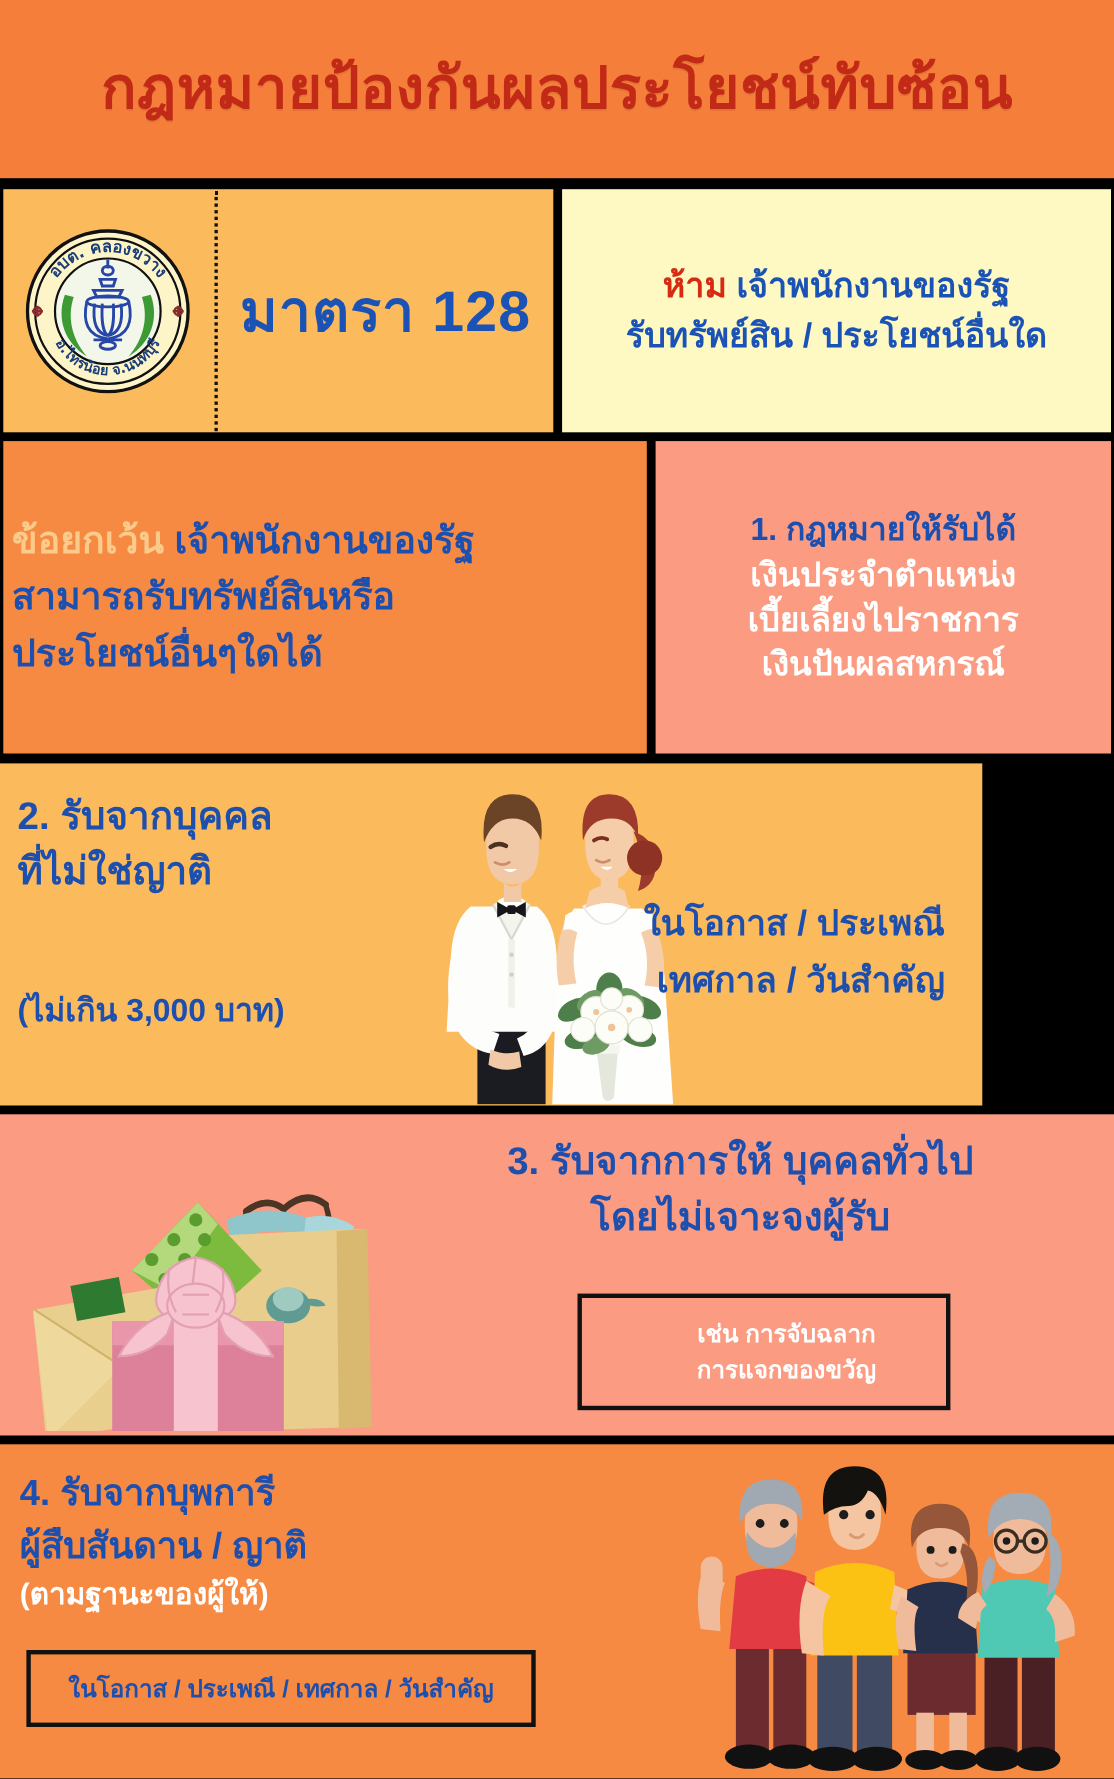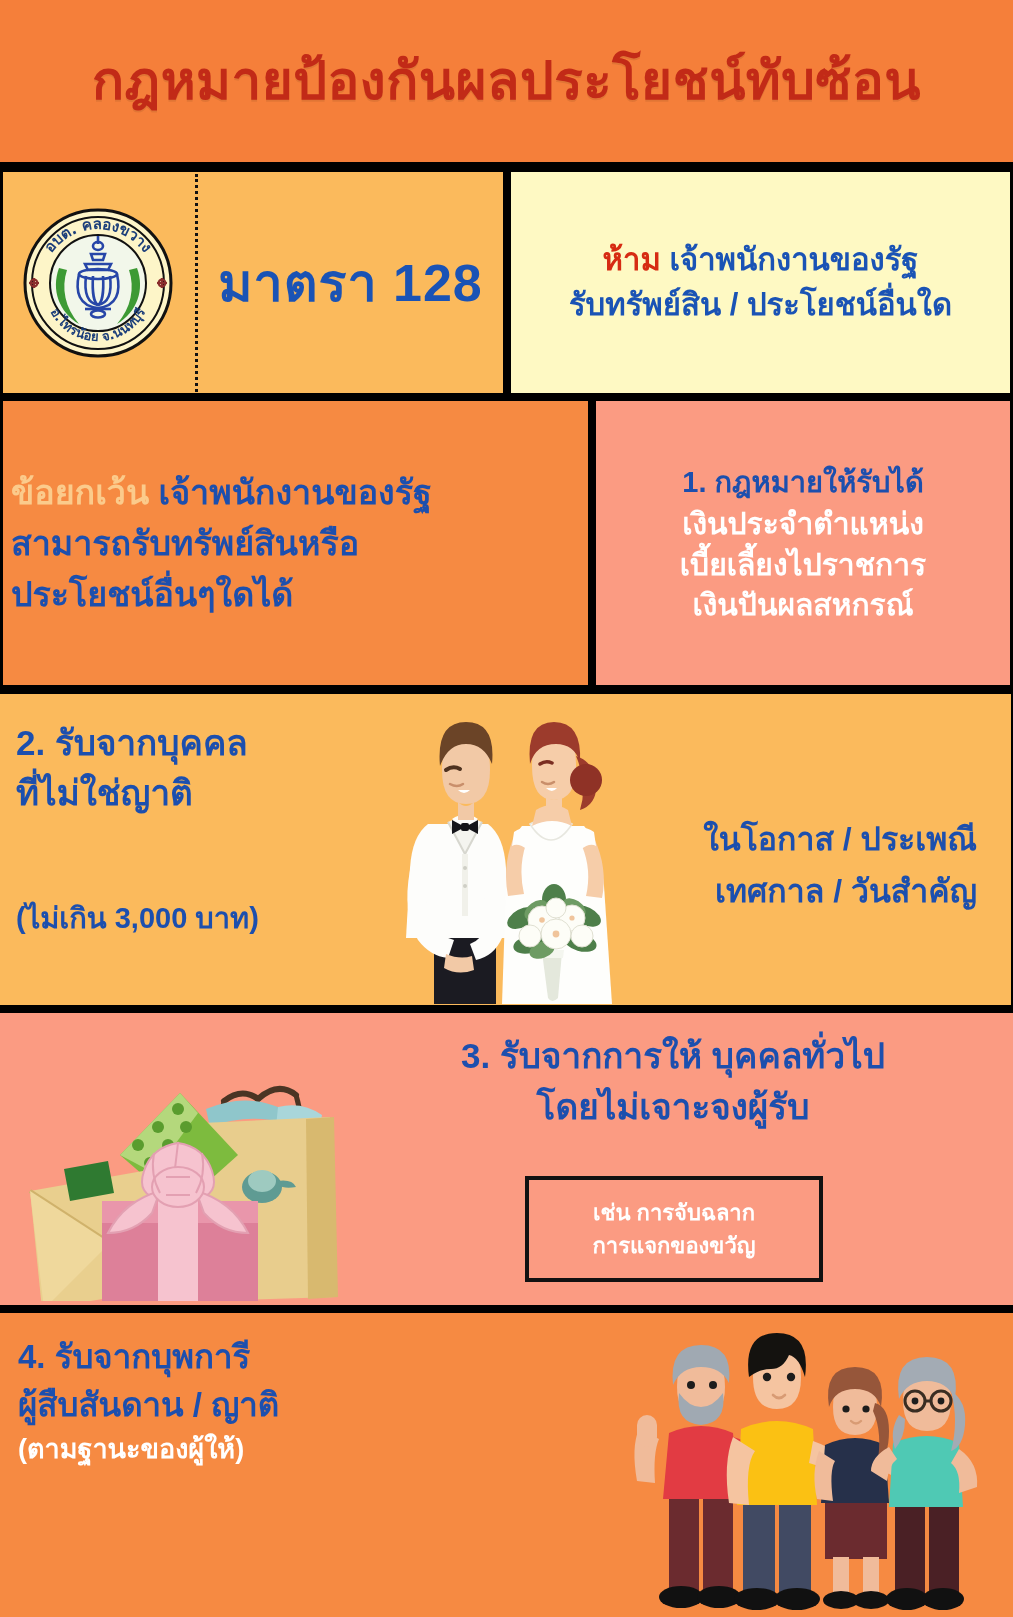--- a/index.html
+++ b/index.html
@@ -73,21 +73,21 @@
     left:596px;top:401px;width:414px;height:284px;
     background:#fb9b82;
     display:flex;flex-direction:column;align-items:center;justify-content:center;
     padding:0 6px;
   }
   #cell-item1 .head{font-size:29px;font-weight:bold;color:#1c4fae;line-height:1.5;white-space:nowrap;}
   #cell-item1 .line{font-size:30px;font-weight:bold;color:#ffffff;line-height:1.34;white-space:nowrap;}
 
   
   #cell-item2{
-    left:0;top:694px;width:1011px;height:311px;
+    left:0;top:694px;width:893px;height:311px;
     background:#fbba5c;
   }
   #item2-left{position:absolute;left:16px;top:24px;width:370px;}
   #item2-left .head{font-size:35px;font-weight:bold;color:#1c4fae;line-height:1.42;white-space:nowrap;}
   #item2-left .note{margin-top:78px;font-size:29px;font-weight:bold;color:#1c4fae;white-space:nowrap;}
   #item2-right{position:absolute;right:34px;top:120px;text-align:right;}
   #item2-right .line{font-size:32px;font-weight:bold;color:#1c4fae;line-height:1.62;white-space:nowrap;}
 
   
   #wedding{position:absolute;left:390px;top:10px;width:260px;height:300px;}
@@ -95,21 +95,21 @@
   
   #cell-item3{
     left:0;top:1013px;width:1013px;height:292px;
     background:#fb9b82;
   }
   #item3-text{position:absolute;left:355px;top:18px;right:22px;text-align:center;}
   #item3-text .head{font-size:35px;font-weight:bold;color:#1c4fae;line-height:1.45;white-space:nowrap;}
   #item3-box{
     position:absolute;left:525px;top:163px;width:290px;height:98px;
     border:4px solid #111;
-    display:flex;flex-direction:column;align-items:center;justify-content:center;
+    display:flex;flex-direction:column;align-items:center;justify-content:center;padding-left:41px;
   }
   #item3-box .line{font-size:22px;font-weight:bold;color:#ffffff;line-height:1.52;white-space:nowrap;}
 
   
   #gifts{position:absolute;left:10px;top:10px;width:345px;height:278px;}
 
   
   #cell-item4{
     left:0;top:1313px;width:1013px;height:304px;
     background:#f68a42;
@@ -377,20 +377,23 @@
   </div>
 
   <div class="panel" id="cell-item4">
 
     <div id="item4-text">
       <div class="head">4. รับจากบุพการี</div>
       <div class="head">ผู้สืบสันดาน / ญาติ</div>
       <div class="sub">(ตามฐานะของผู้ให้)</div>
     </div>
 
+    <div id="item4-box">
+      <div class="line">ในโอกาส / ประเพณี / เทศกาล / วันสำคัญ</div>
+    </div>
 
     <svg id="family" viewBox="0 0 400 298">
 
       <g>
         <rect x="54" y="178" width="30" height="96" fill="#6b2b2f"></rect>
         <rect x="88" y="178" width="30" height="96" fill="#6b2b2f"></rect>
         <ellipse cx="66" cy="278" rx="22" ry="11" fill="#111"></ellipse>
         <ellipse cx="104" cy="278" rx="22" ry="11" fill="#111"></ellipse>
         <path d="M54 114 q32 -14 64 0 l6 66 h-76 z" fill="#e23b43"></path>
         <path d="M24 110 q-8 18 -2 52 l18 2 q-2 -30 4 -44 z" fill="#f0bb9a"></path>

